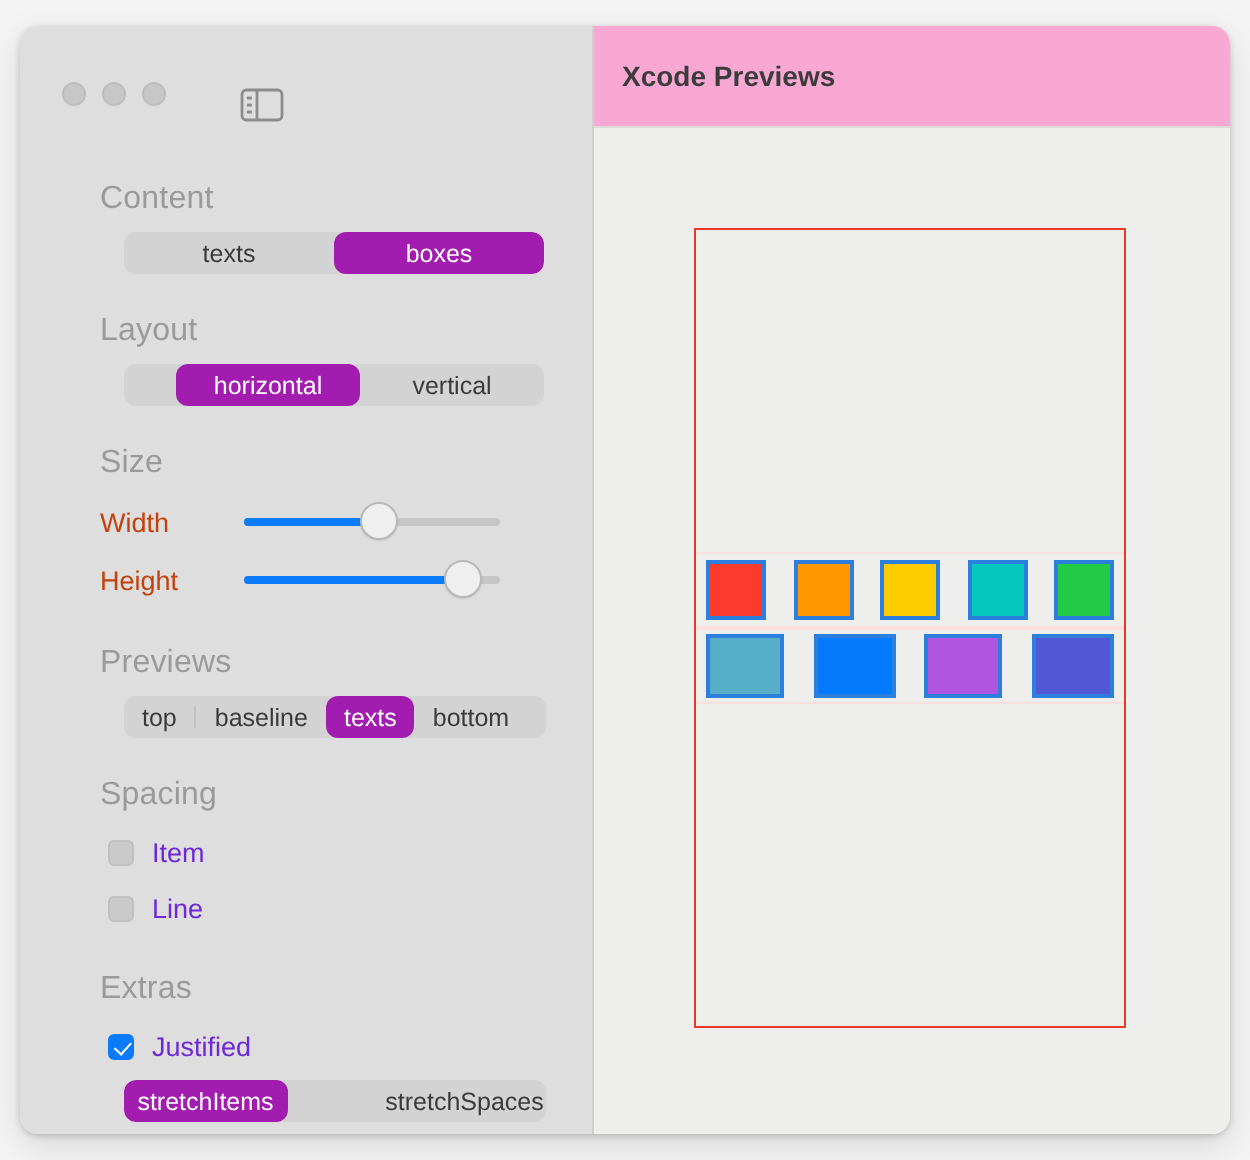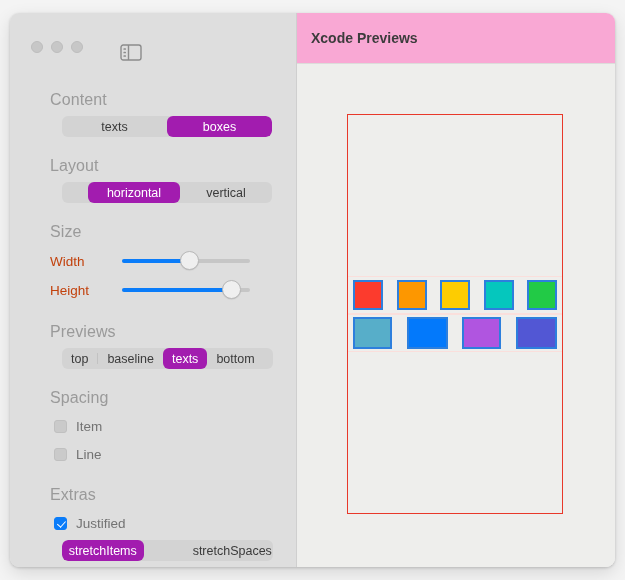--- a/index.html
+++ b/index.html
@@ -194,21 +194,21 @@
     left: 4px;
     top: 1px;
     width: 3.5px;
     height: 7px;
     border: solid #fff;
     border-width: 0 1.8px 1.8px 0;
     transform: rotate(42deg);
   }
   .cb-label {
     font-size: 13.5px;
-    color: #737373;
+    color: #6d28d9;
   }
 
   
   .preview {
     position: relative;
     flex: 1;
     height: 100%;
     background: #eeeeec;
     display: flex;
     flex-direction: column;

